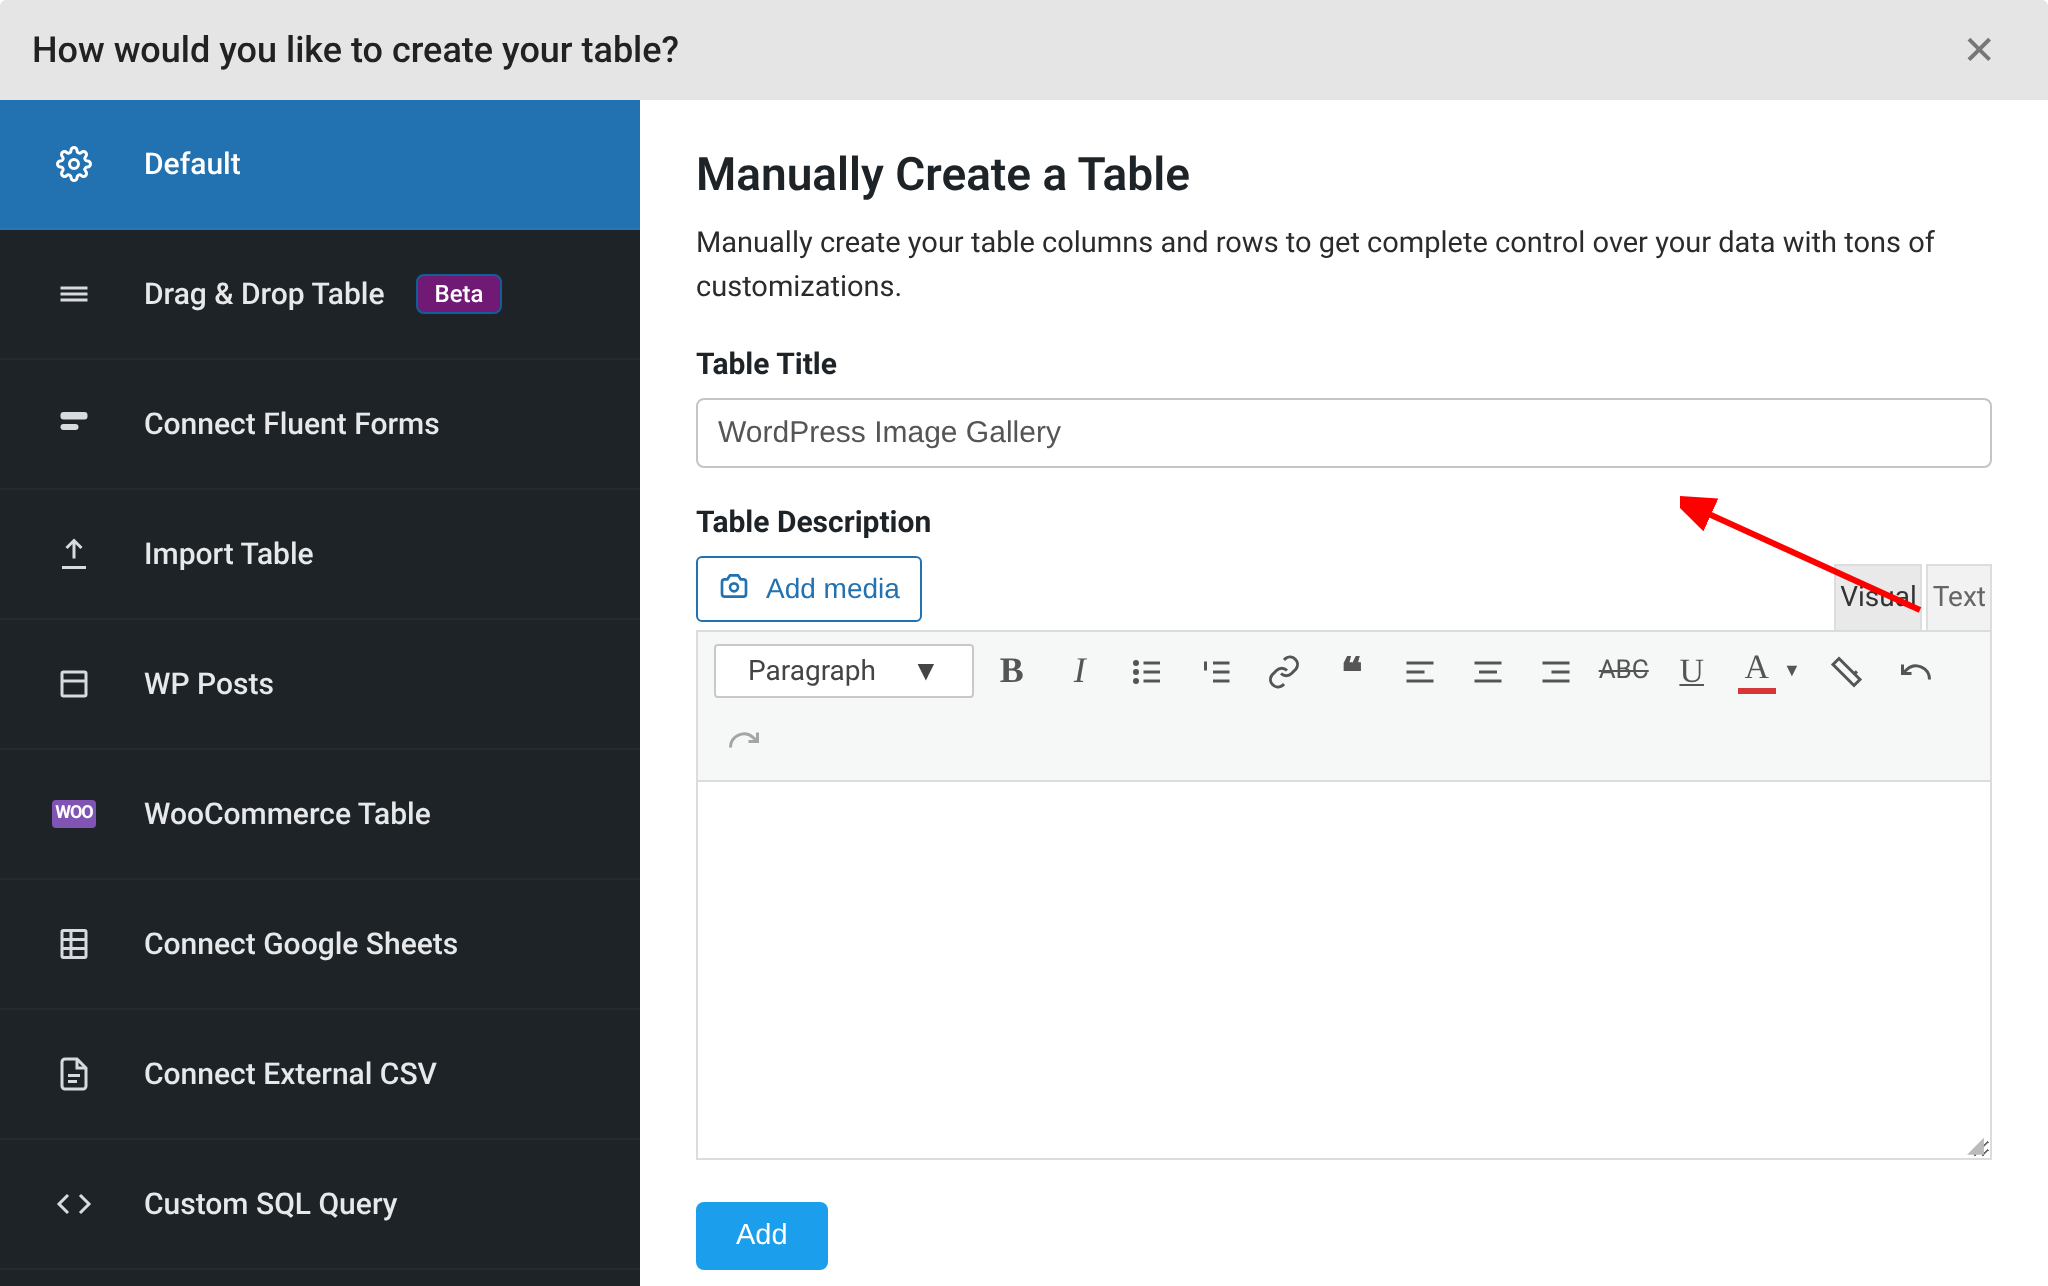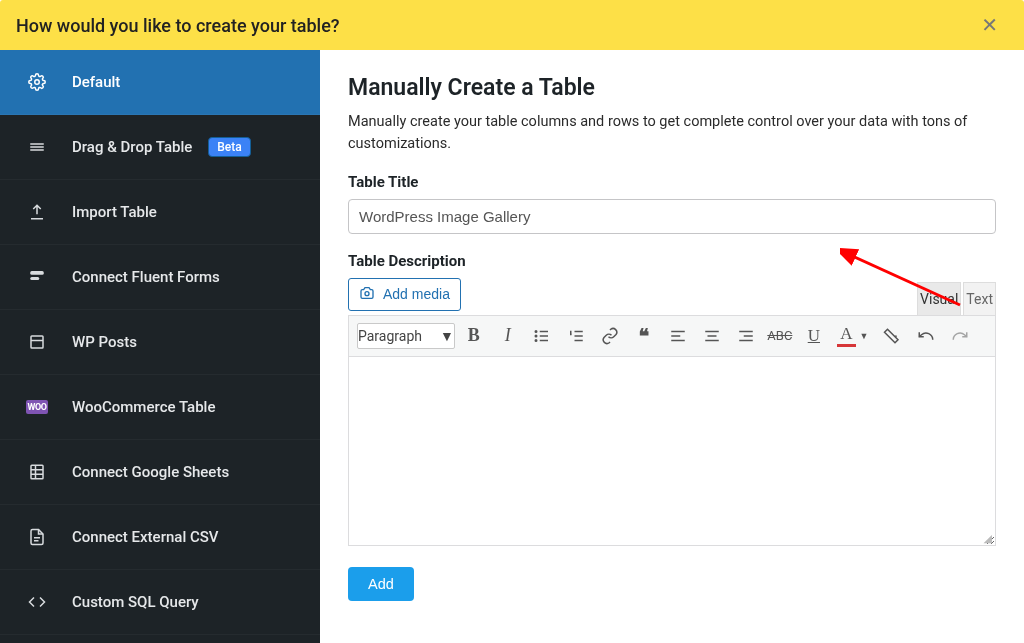--- a/index.html
+++ b/index.html
@@ -1,40 +1,40 @@
 <!DOCTYPE html>
 <html><head>
 <meta charset="utf-8">
 <style>
   * { box-sizing: border-box; margin: 0; padding: 0; }
   html, body { width: 1024px; height: 643px; font-family: -apple-system, BlinkMacSystemFont, "Segoe UI", Roboto, sans-serif; background: #fff; color: #1d2327; overflow: hidden; }
-  .modal-header { height: 50px; background: #fde047; display: flex; align-items: center; justify-content: space-between; padding: 0 16px; border-radius: 3px 3px 0 0; }
+  .modal-header { height: 50px; background: #e5e5e5; display: flex; align-items: center; justify-content: space-between; padding: 0 16px; border-radius: 3px 3px 0 0; }
   .modal-header h2 { font-size: 18px; font-weight: 500; color: #222; }
   .close-x { font-size: 20px; color: #777; cursor: pointer; padding: 6px 10px; }
   .body { display: flex; height: 593px; }
   .sidebar { width: 320px; background: #1d2327; color: #fff; display: flex; flex-direction: column; }
   .sidebar-item { display: flex; align-items: center; padding: 22px 18px; gap: 16px; border-bottom: 1px solid rgba(255,255,255,0.04); cursor: pointer; }
   .sidebar-item.active { background: #2271b1; }
   .sidebar-item .icon { width: 38px; height: 20px; display: flex; align-items: center; justify-content: center; color: #d8dbde; flex-shrink: 0; }
   .sidebar-item.active .icon { color: #fff; }
   .sidebar-item .label { font-size: 15px; color: #e6e8ea; font-weight: 500; }
   .sidebar-item.active .label { color: #fff; }
-  .beta { background: #3b82f6; border: 1px solid #135e96; color: #fff; font-size: 12px; padding: 2px 8px; border-radius: 4px; font-weight: 500; }
+  .beta { background: #701a75; border: 1px solid #135e96; color: #fff; font-size: 12px; padding: 2px 8px; border-radius: 4px; font-weight: 500; }
   .main { flex: 1; padding: 24px 28px 24px 28px; overflow-y: auto; position: relative; }
   .main h1 { font-size: 23px; font-weight: 600; margin-bottom: 10px; }
   .main .subtitle { font-size: 14.5px; color: #2b2b2b; line-height: 1.5; margin-bottom: 18px; }
   .field-label { font-size: 15px; font-weight: 700; color: #1d2327; margin-bottom: 8px; display: block; }
   .text-input { width: 100%; border: 1px solid #c5c5c7; border-radius: 4px; padding: 8px 10px; font-size: 15px; color: #555; margin-bottom: 18px; }
   .add-media-btn { display: inline-flex; align-items: center; gap: 8px; border: 1px solid #2271b1; color: #2271b1; background: #fff; border-radius: 3px; padding: 6px 10px; font-size: 14px; cursor: pointer; margin-bottom: 4px; }
   .tabs-wrap { float: right; display: flex; gap: 2px; margin-bottom: 0; }
   .tab { padding: 8px 2px; font-size: 14px; color: #666; background: #f2f2f2; border: 1px solid #ddd; border-bottom: none; cursor: pointer; }
   .tab.active { background: #e9e9e9; color: #333; }
   .editor-host { clear: both; }
   .toolbar { display: flex; align-items: center; gap: 4px; padding: 6px 8px; border: 1px solid #dcdcde; border-bottom: none; background: #f6f7f7; flex-wrap: wrap; row-gap: 6px; }
-  .format-select { border: 1px solid #c9c9c9; background: #fff; font-size: 14px; padding: 4px 0; border-radius: 2px; display: flex; align-items: center; gap: 18px; color: #444; cursor: pointer; }
+  .format-select { border: 1px solid #c9c9c9; background: #fff; font-size: 14px; padding: 4px 16px; border-radius: 2px; display: flex; align-items: center; gap: 18px; color: #444; cursor: pointer; }
   .tbtn { width: 30px; height: 28px; display: inline-flex; align-items: center; justify-content: center; color: #555; border-radius: 2px; cursor: pointer; }
   .editor-area { width: 100%; height: 190px; border: 1px solid #dcdcde; resize: both; background: #fff; padding: 8px; font-size: 14px; outline: none; overflow: auto; }
   .resize-grip { text-align: right; color: #bbb; font-size: 11px; margin-top: -14px; margin-right: 4px; pointer-events: none; }
   .add-btn { margin-top: 22px; background: #1b9eeb; color: #fff; border: none; border-radius: 4px; padding: 9px 20px; font-size: 14.5px; font-weight: 500; cursor: pointer; }
   .arrow { position: absolute; left: 520px; top: 185px; pointer-events: none; }
   .woo-badge { font-size: 9px; font-weight: 700; background: #7f54b3; color: #fff; padding: 2px 2px; border-radius: 2px; letter-spacing: -0.5px; }
 </style>
 </head>
 <body>
 
@@ -63,35 +63,35 @@
             <line x1="3" y1="12" x2="21" y2="12"></line>
             <line x1="3" y1="16" x2="21" y2="16"></line>
           </svg>
       </span>
       <span class="label">Drag &amp; Drop Table</span>
       <span class="beta">Beta</span>
     </div>
 
     <div class="sidebar-item">
       <span class="icon">
-        <svg viewBox="0 0 24 24" width="18" height="18" fill="none" stroke="currentColor" stroke-width="2">
-            <path d="M12 3v12M7 8l5-5 5 5M4 21h16"></path>
-          </svg>
-      </span>
-      <span class="label">Import Table</span>
-    </div>
-
-    <div class="sidebar-item">
-      <span class="icon">
         <svg viewBox="0 0 24 24" width="18" height="18" fill="currentColor">
             <rect x="3" y="4" width="18" height="5" rx="2"></rect>
             <rect x="3" y="12" width="12" height="4" rx="2"></rect>
           </svg>
       </span>
       <span class="label">Connect Fluent Forms</span>
+    </div>
+
+    <div class="sidebar-item">
+      <span class="icon">
+        <svg viewBox="0 0 24 24" width="18" height="18" fill="none" stroke="currentColor" stroke-width="2">
+            <path d="M12 3v12M7 8l5-5 5 5M4 21h16"></path>
+          </svg>
+      </span>
+      <span class="label">Import Table</span>
     </div>
 
     <div class="sidebar-item">
       <span class="icon">
         <svg viewBox="0 0 24 24" width="18" height="18" fill="none" stroke="currentColor" stroke-width="2">
             <rect x="4" y="4" width="16" height="16" rx="1"></rect>
             <line x1="4" y1="10" x2="20" y2="10"></line>
           </svg>
       </span>
       <span class="label">WP Posts</span>

